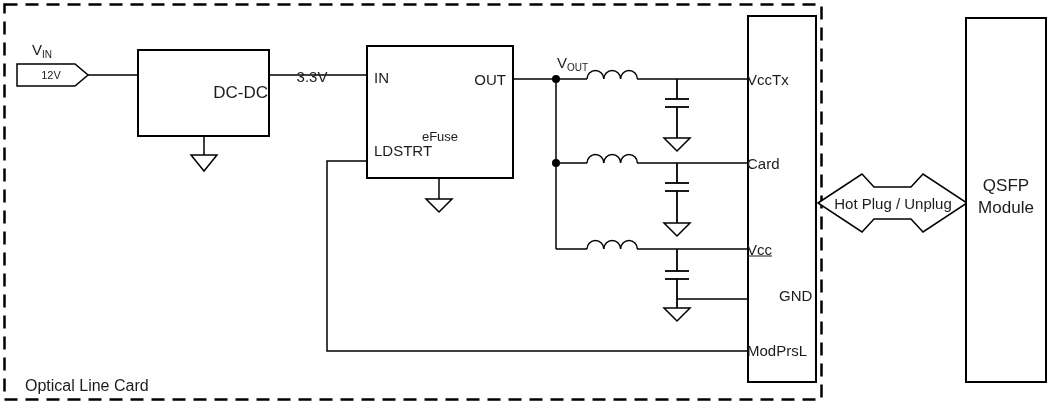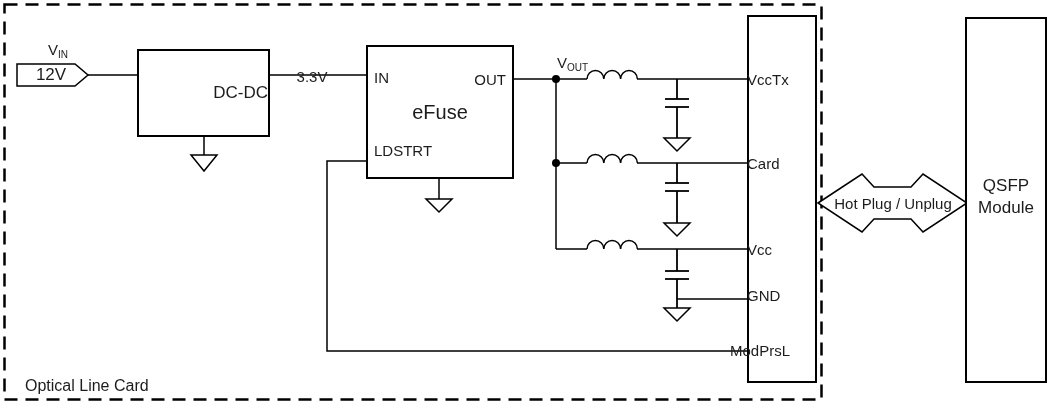--- a/index.html
+++ b/index.html
@@ -35,37 +35,38 @@
   .cy {
     transform: translateY(-50%);
   }
   .cxy {
     transform: translate(-50%, -50%);
   }
   .dcdc-label {
     font-size: 17px;
   }
   .efuse-label {
-    font-size: 20px;
+    font-size: 13px;
+    margin-top: 24px;
   }
   .pin {
     font-size: 15px;
   }
   .pin-right {
     text-align: right;
   }
   .net {
     font-size: 15px;
   }
   .net .sub {
     font-size: 10px;
     vertical-align: -3px;
   }
   .tag-value {
-    font-size: 17px;
+    font-size: 11px;
   }
   .conn-pin {
     font-size: 15px;
     width: 70px;
     text-align: left;
   }
   .hotplug-label {
     font-size: 15px;
   }
   .qsfp-label {
@@ -158,33 +159,33 @@
 
   <div class="block" style="left:747px; top:15px; width:70px; height:368px;"></div>
 
   <div class="block" style="left:965px; top:17px; width:82px; height:366px;"></div>
 
   <div class="lbl pin cy" style="left:374px; top:77px;">IN</div>
   <div class="lbl pin pin-right cy" style="left:456px; top:79px; width:50px;">OUT</div>
   <div class="lbl pin cy" style="left:374px; top:150px;">LDSTRT</div>
   <div class="lbl efuse-label cxy" style="left:440px; top:112px;">eFuse</div>
 
-  <div class="lbl net" style="left:48px; top:41px;"><span>V</span><span class="sub">IN</span></div>
+  <div class="lbl net" style="left:32px; top:41px;"><span>V</span><span class="sub">IN</span></div>
 
   <div class="lbl tag-value cxy" style="left:51px; top:75px;">12V</div>
 
   <div class="lbl net cxy" style="left:312px; top:76px;">3.3V</div>
 
   <div class="lbl net" style="left:557px; top:54px;"><span>V</span><span class="sub">OUT</span></div>
 
   <div class="lbl conn-pin cy" style="left:747px; top:79px;">VccTx</div>
   <div class="lbl conn-pin cy" style="left:747px; top:163px;">Card</div>
-  <div class="lbl conn-pin cy" style="left:747px; top:249px;">Vcc</div>
-  <div class="lbl conn-pin cy" style="left:747px; top:295px;">GND</div>
-  <div class="lbl conn-pin cy" style="left:730px; top:350px;">ModPrsL</div>
+  <div class="lbl conn-pin cy" style="left:747px; top:249px;text-decoration:underline;">Vcc</div>
+  <div class="lbl conn-pin cy" style="left:747px; top:295px;padding-left:32px;">GND</div>
+  <div class="lbl conn-pin cy" style="left:747px; top:350px;">ModPrsL</div>
 
   <div class="lbl hotplug-label cxy" style="left:893px; top:203px;">Hot Plug / Unplug</div>
 
   <div class="lbl qsfp-label cxy" style="left:1006px; top:197px;">
     <div>QSFP</div>
     <div>Module</div>
   </div>
 
   <div class="lbl board-label" style="left:25px; top:377px;text-align:center;">Optical Line Card</div>
 

